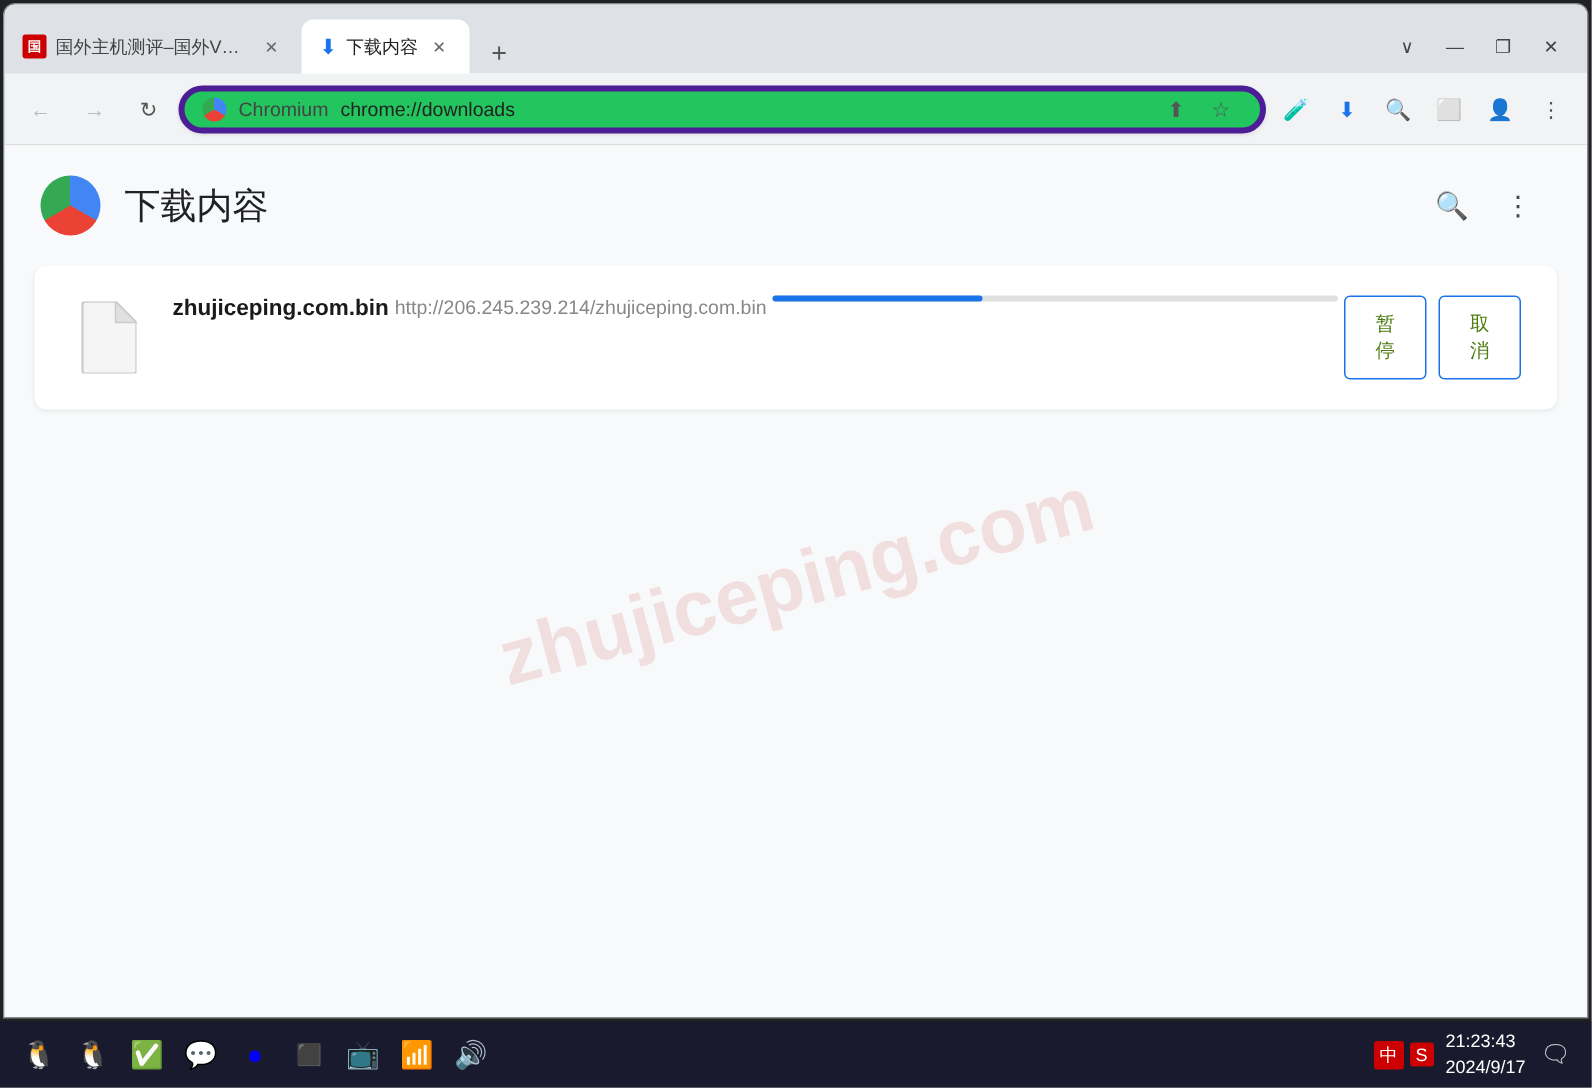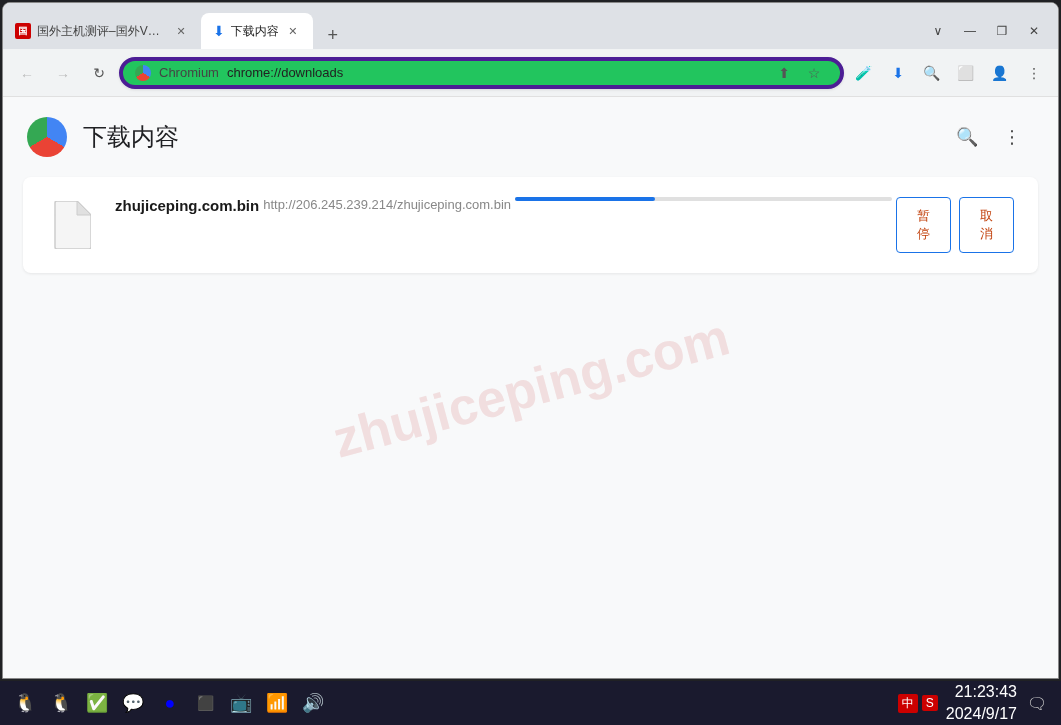--- a/index.html
+++ b/index.html
@@ -313,21 +313,21 @@
     }
     .action-buttons {
       display: flex;
       gap: 8px;
     }
     .btn-action {
       padding: 6px 20px;
       border: 1px solid #1a73e8;
       border-radius: 4px;
       background: transparent;
-      color: #c2410c;
+      color: #4d7c0f;
       font-size: 13px;
       cursor: pointer;
       font-family: inherit;
     }
 
     
     .taskbar {
       height: 44px;
       background: #1a1a2e;
       display: flex;
@@ -343,23 +343,23 @@
       display: flex;
       align-items: center;
       justify-content: center;
       font-size: 16px;
       cursor: pointer;
     }
     .taskbar-spacer { flex: 1; }
     .taskbar-clock {
       display: flex;
       flex-direction: column;
-      align-items: flex-end;
+      align-items: flex-start;
       color: #fff;
-      font-size: 16px;
+      font-size: 12px;
       line-height: 1.4;
     }
     .taskbar-notify {
       width: 24px;
       height: 24px;
       display: flex;
       align-items: center;
       justify-content: center;
       color: #ccc;
       font-size: 16px;

